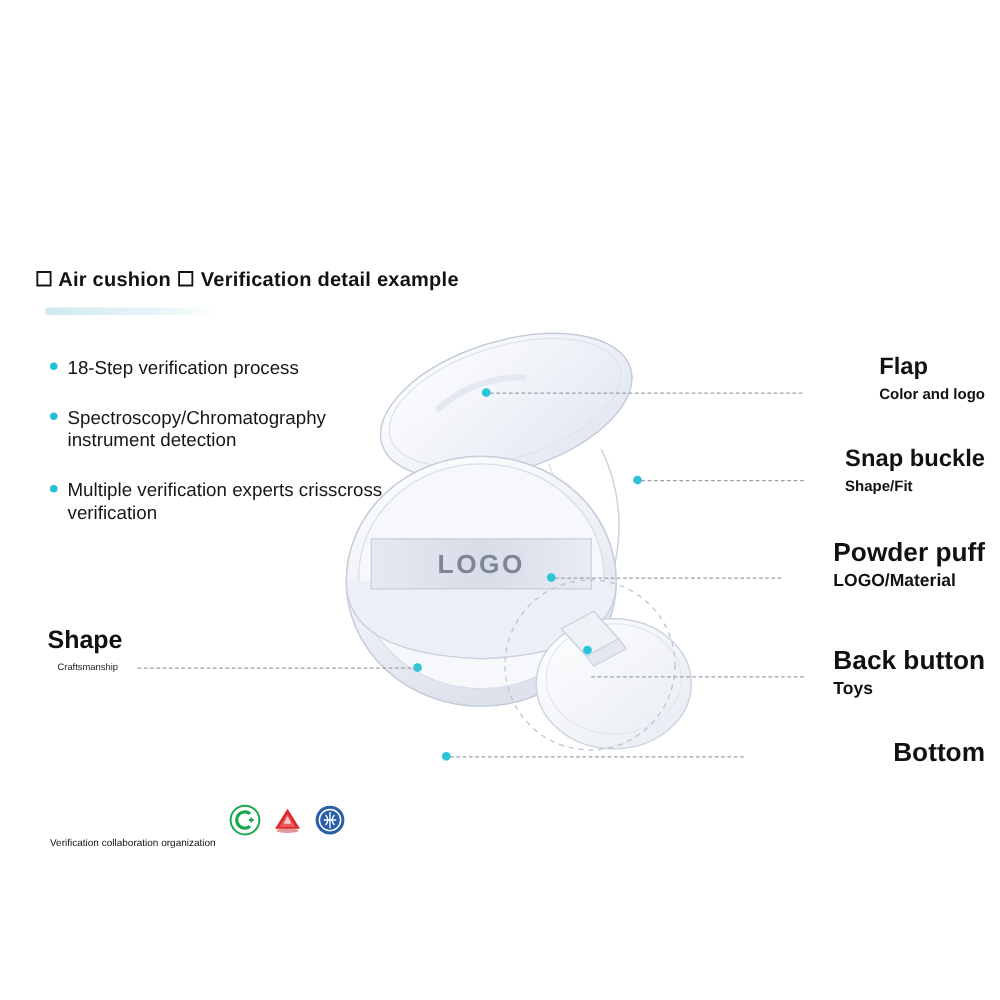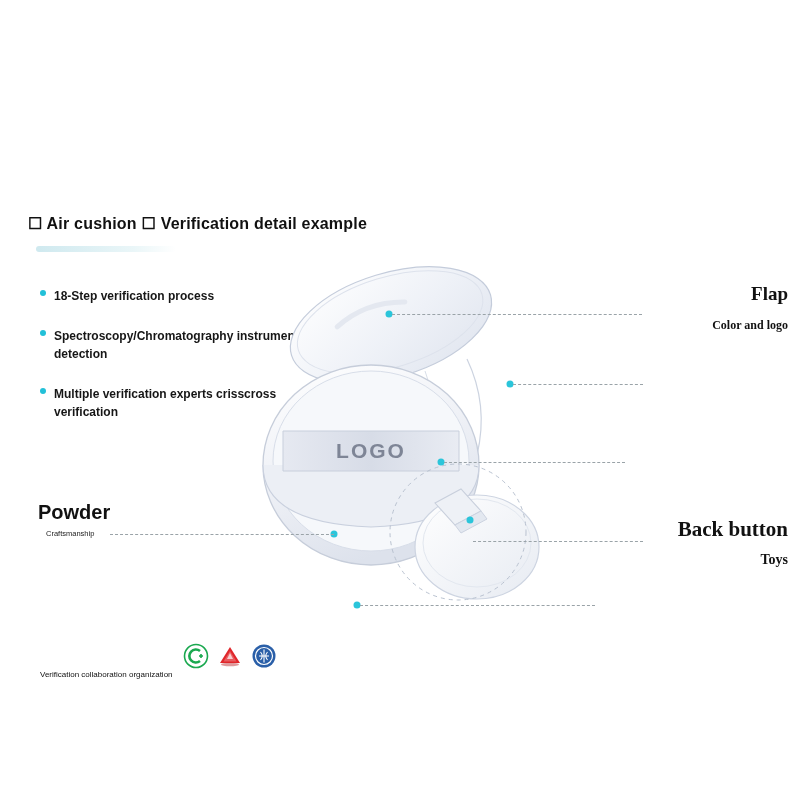--- a/index.html
+++ b/index.html
@@ -60,30 +60,30 @@
   .bullet-dot {
     position: absolute;
     left: 0;
     top: 4px;
     width: 6px;
     height: 6px;
     border-radius: 50%;
     background: #22c0d8;
   }
   .bullet-text {
-    font-size: 12px;
-    font-weight: bold;
+    font-size: 15px;
+    font-weight: normal;
     line-height: 12px;
     color: #161616;
   }
 
   
   .illus {
     position: absolute;
-    left: 253px;
+    left: 267px;
     top: 255px;
     width: 330px;
     height: 370px;
   }
 
   
   .leader {
     position: absolute;
     border-top: 1px dashed #9aa3a8;
     height: 0;
@@ -94,36 +94,35 @@
     width: 7px;
     height: 7px;
     border-radius: 50%;
     background: #2bc5da;
     transform: translate(-50%, -50%);
   }
 
   
   .rlabel {
     position: absolute;
-    text-align: right;
-    white-space: nowrap;
-    font-family: Liberation Serif, serif;
+    text-align: left;
+    white-space: nowrap;
   }
   .rlabel .main {
     font-size: 19px;
     font-weight: bold;
     color: #111;
     line-height: 22px;
   }
   .rlabel .sub {
     font-size: 12px;
     font-weight: bold;
     color: #111;
     line-height: 16px;
-    margin-top: 12px;
+    margin-top: 2px;
   }
   .rlabel.big .main { font-size: 21px; }
   .rlabel.big .sub { font-size: 14px; }
 
   
   .llabel {
     position: absolute;
     text-align: left;
     white-space: nowrap;
   }
@@ -263,32 +262,41 @@
   <div class="leader" style="left:444px; top:462px; width:181px;"></div>
   <div class="leader" style="left:473px; top:541px; width:170px; top:541px;"></div>
   <div class="leader" style="left:360px; top:605px; width:235px;"></div>
   <div class="leader" style="left:110px; top:534px; width:224px;"></div>
 
   <div class="rlabel" style="right:12px; top:283px;">
     <div class="main">Flap</div>
     <div class="sub">Color and logo</div>
   </div>
 
-
+  <div class="rlabel" style="right:12px; top:357px;">
+    <div class="main">Snap buckle</div>
+    <div class="sub">Shape/Fit</div>
+  </div>
+
+  <div class="rlabel big" style="right:12px; top:432px;">
+    <div class="main">Powder puff</div>
+    <div class="sub">LOGO/Material</div>
+  </div>
 
   <div class="rlabel big" style="right:12px; top:518px;">
     <div class="main">Back button</div>
     <div class="sub">Toys</div>
   </div>
 
   <div class="rlabel big" style="right:12px; top:592px;">
+    <div class="main">Bottom</div>
   </div>
 
   <div class="llabel" style="left:38px; top:500px;">
-    <div class="main">Powder</div>
+    <div class="main">Shape</div>
     <div class="sub">Craftsmanship</div>
   </div>
 
   <div class="cert-row">
     <span class="cert-caption">Verification collaboration organization</span>
 
     <span class="cert-badge">
       <svg width="26" height="26" viewBox="0 0 26 26" xmlns="http://www.w3.org/2000/svg">
         <circle cx="13" cy="13" r="11.5" fill="#ffffff" stroke="#1aa84f" stroke-width="1.6"></circle>
         <path d="M17 8 A6.5 6.5 0 1 0 17 18" fill="none" stroke="#1aa84f" stroke-width="2.6"></path>

